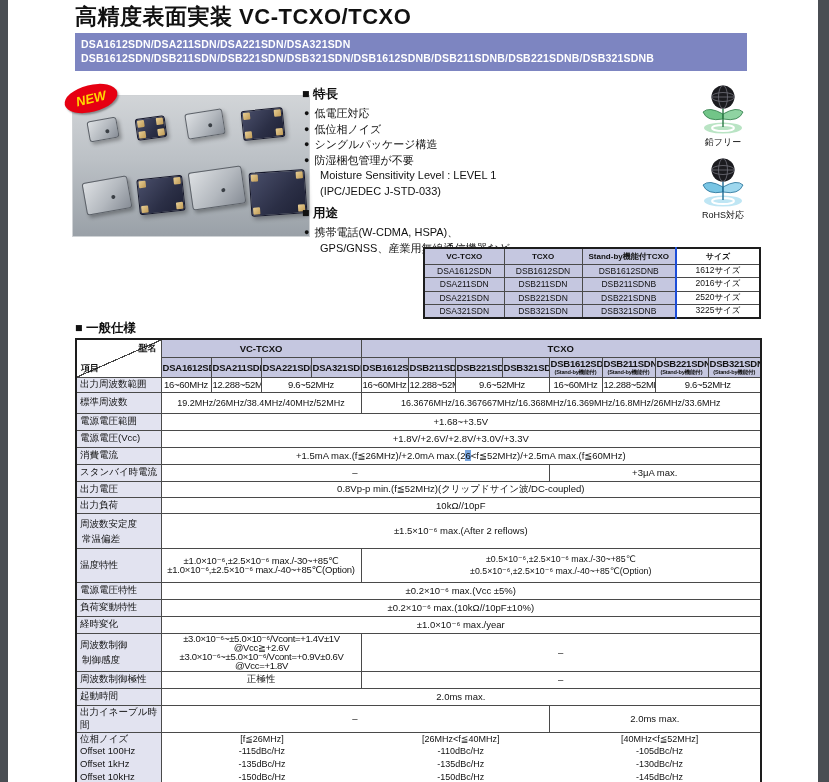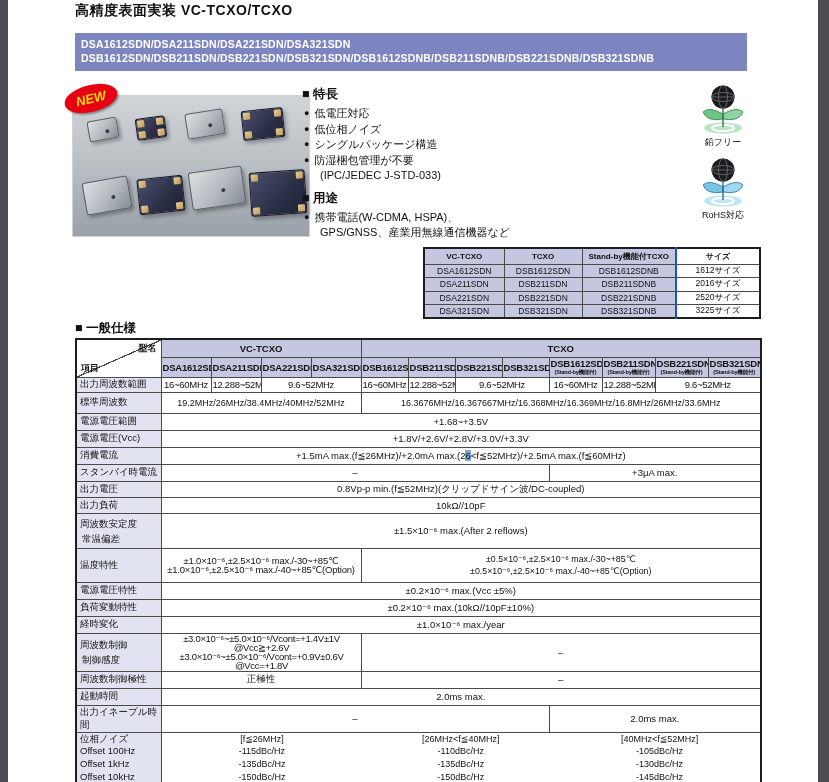--- a/index.html
+++ b/index.html
@@ -1,21 +1,21 @@
 <!DOCTYPE html>
 <html lang="ja"><head>
 <meta charset="utf-8">
 <style>
   * { margin:0; padding:0; box-sizing:border-box; }
   html,body { width:829px; height:782px; overflow:hidden; }
   body { background:#4a4e53; font-family:"Liberation Sans","DejaVu Sans",sans-serif; color:#111; }
   .page { position:absolute; left:8px; top:0; width:810px; height:782px; background:#ffffff; overflow:hidden; }
 
   
-  .title { position:absolute; left:67px; top:2px; font-size:14px; font-weight:bold; letter-spacing:0.5px; }
+  .title { position:absolute; left:67px; top:2px; font-size:22px; font-weight:bold; letter-spacing:0.5px; }
   .banner { position:absolute; left:67px; top:33px; width:672px; height:38px; background:#7d85c1; color:#fff;
             font-weight:bold; font-size:10.5px; line-height:13.5px; padding:5px 0 0 6px; letter-spacing:0.2px; }
 
   
   .photo { position:absolute; left:64px; top:95px; width:238px; height:142px;
            background:linear-gradient(180deg,#d2d5d8 0%,#bcc1c6 45%,#99a0a7 100%);
            box-shadow:0 0 0 1px #cfd2d5 inset; }
   .chip { position:absolute; border-radius:3px; box-shadow:2px 3px 4px rgba(0,0,0,.3); }
   .chip.metal { background:linear-gradient(135deg,#dde0e3 0%,#b4b9bf 55%,#878d96 100%); border:1px solid #5c6168; }
   .chip.dark  { background:linear-gradient(135deg,#4a4f6b 0%,#2b2f46 60%,#1e2135 100%); border:1px solid #15172a; }
@@ -138,20 +138,21 @@
         <span>低位相ノイズ</span>
       </div>
     <div class="feat-line">
         <span class="bullet">●</span>
         <span>シングルパッケージ構造</span>
       </div>
     <div class="feat-line">
         <span class="bullet">●</span>
         <span>防湿梱包管理が不要</span>
       </div>
+    <div class="cont">Moisture Sensitivity Level : LEVEL 1</div>
     <div class="cont">(IPC/JEDEC J-STD-033)</div>
     <div class="sec-head apps-head">■ 用途</div>
     <div class="feat-line">
         <span class="bullet">●</span>
         <span>携帯電話(W-CDMA, HSPA)、</span>
       </div>
     <div class="cont">GPS/GNSS、産業用無線通信機器など</div>
   </div>
 
   <div class="eco">

